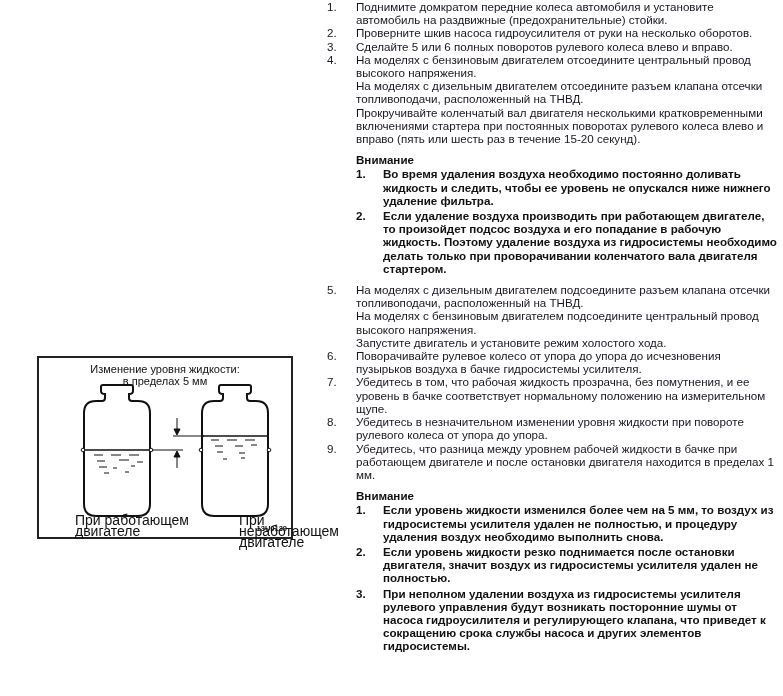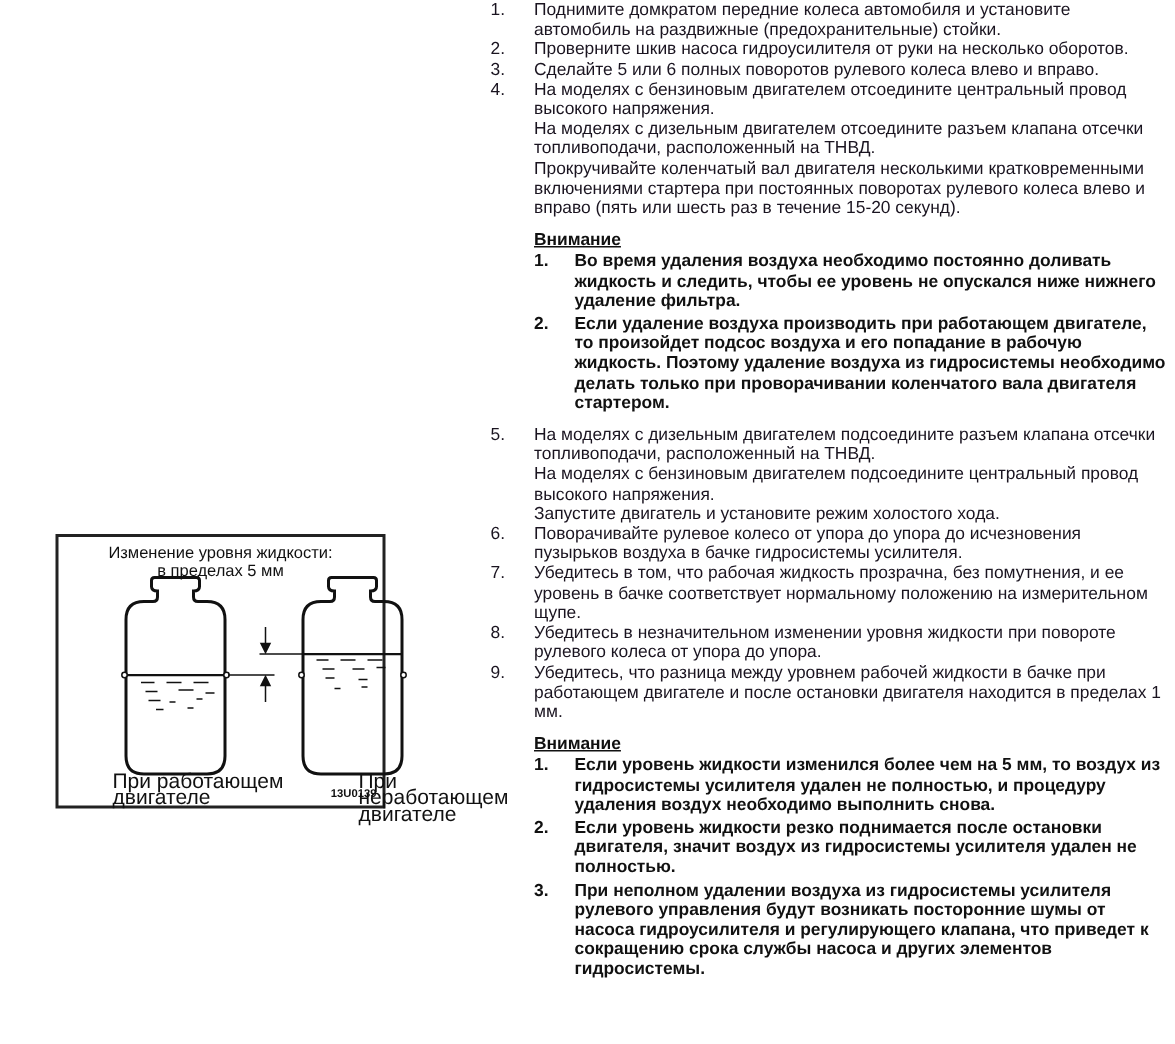--- a/index.html
+++ b/index.html
@@ -8,25 +8,25 @@
     font-family: "Liberation Sans", sans-serif; color: #1a1420;
   }
   .text-col {
     position: absolute; left: 327px; top: 0px; width: 450px;
     font-size: 11.6px; line-height: 13.2px;
   }
   .item { position: relative; padding-left: 29px; }
   .item .num { position: absolute; left: 0; top: 0; }
   .item p { margin: 0; }
   .warn { margin-left: 29px; margin-top: 8px; margin-bottom: 8px; font-weight: bold; color: #111; }
-  .warn-title { margin: 0 0 1px 0; text-decoration: underline; }
+  .warn-title { margin: 0 0 1px 0; }
   .warn .witem { position: relative; padding-left: 27px; margin-bottom: 2px; }
   .warn .witem .num { position: absolute; left: 0; top: 0; }
   .figure {
-    position: absolute; left: 37px; top: 356px; width: 220px; height: 183px;
+    position: absolute; left: 37px; top: 356px; width: 256px; height: 183px;
     border: 2px solid #222; box-sizing: border-box;
   }
   .fig-title {
     position: absolute; left: 0; width: 100%; top: 5px; text-align: center;
     font-size: 11px; line-height: 12px; color: #111;
   }
   .fig-title b { font-weight: normal; }
   .fig-svg { position: absolute; left: 0; top: 0; }
   .cap { position: absolute; font-size: 14px; line-height: 11px; color: #111; }
   .cap-left { left: 36px; top: 157px; }

